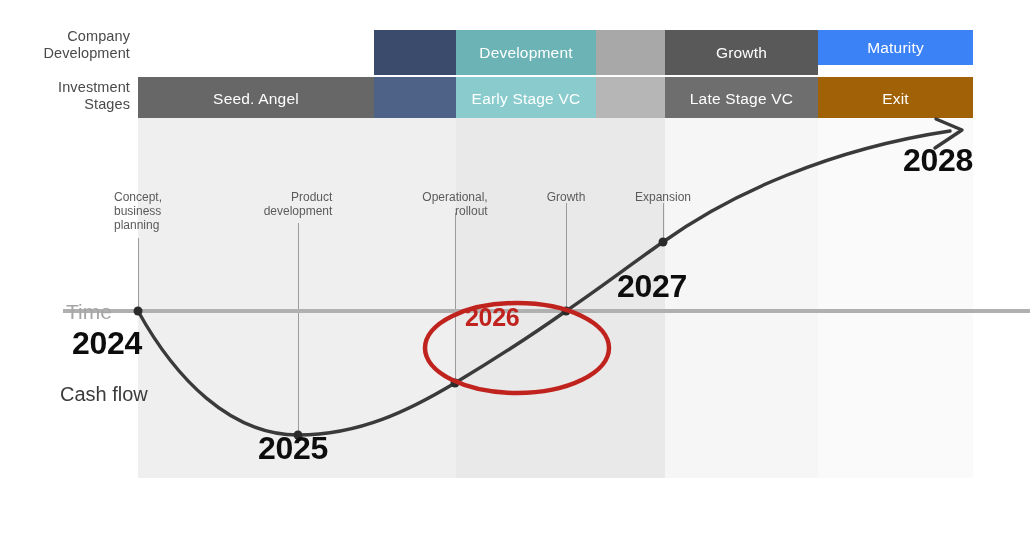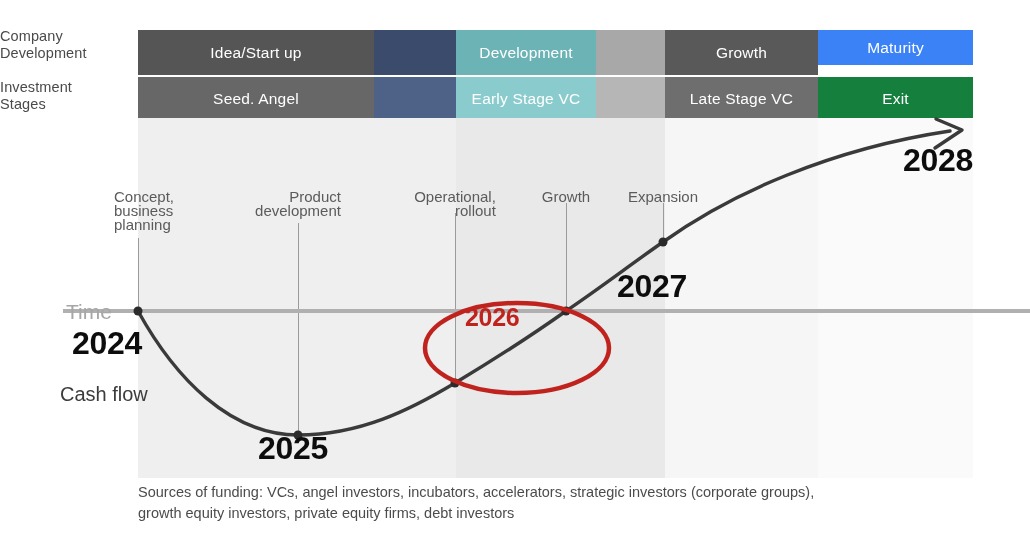--- a/index.html
+++ b/index.html
@@ -8,39 +8,40 @@
     background:#ffffff;
     font-family:"Liberation Sans", sans-serif;
     overflow:hidden;
     position:relative;
   }
   #stage{position:absolute;left:0;top:0;width:1030px;height:547px;}
 
   
   .row-label{
     position:absolute;
+    text-align:right;
     color:#4a4a4a;
     font-size:14.5px;
     line-height:17px;
     letter-spacing:.1px;
   }
   .bar{position:absolute;display:flex;}
   .seg{
     display:flex;align-items:center;justify-content:center;
     color:#ffffff;font-size:15.5px;letter-spacing:.2px;
     white-space:nowrap;overflow:hidden;
   }
 
   
   #chart{position:absolute;left:0;top:118px;width:1030px;height:360px;}
   .band{position:absolute;top:0;height:360px;}
 
   .vline{position:absolute;width:1px;background:#9b9b9b;}
   .mlabel{
-    position:absolute;color:#5b5b5b;font-size:15px;line-height:14px;
+    position:absolute;color:#5b5b5b;font-size:12px;line-height:14px;
     white-space:nowrap;
   }
   .mlabel.center{transform:translateX(-50%);text-align:right;}
 
   .yearlbl{
     position:absolute;font-weight:bold;color:#0d0d0d;
     font-size:32px;letter-spacing:-.3px;white-space:nowrap;
   }
   .yearlbl.red{color:#c0231e;font-size:25px;}
 
@@ -61,23 +62,20 @@
   <div class="row-label" id="lbl-company" style="left:0;top:28px;width:130px;">
     <span style="white-space:pre-line">Company
 Development</span>
   </div>
   <div class="row-label" id="lbl-invest" style="left:0;top:79px;width:130px;">
     <span style="white-space:pre-line">Investment
 Stages</span>
   </div>
 
   <div class="bar" id="bar-company" style="left:0;top:30px;height:45px;width:1030px;">
-    <div class="seg" style="position:absolute;left:138px;width:236px;height:45px;background:#555555;">
-      <span>Idea/Start up</span>
-    </div>
     <div class="seg" style="position:absolute;left:374px;width:82px;height:45px;background:#3a4b6b;">
       <span></span>
     </div>
     <div class="seg" style="position:absolute;left:456px;width:140px;height:45px;background:#6bb3b5;">
       <span>Development</span>
     </div>
     <div class="seg" style="position:absolute;left:596px;width:69px;height:45px;background:#a8a8a8;">
       <span></span>
     </div>
     <div class="seg" style="position:absolute;left:665px;width:153px;height:45px;background:#595959;">
@@ -97,21 +95,21 @@
     </div>
     <div class="seg" style="position:absolute;left:456px;width:140px;height:43px;background:#8acccd;">
       <span>Early Stage VC</span>
     </div>
     <div class="seg" style="position:absolute;left:596px;width:69px;height:43px;background:#b6b6b6;">
       <span></span>
     </div>
     <div class="seg" style="position:absolute;left:665px;width:153px;height:43px;background:#6e6e6e;text-align:center;">
       <span>Late Stage VC</span>
     </div>
-    <div class="seg" style="position:absolute;left:818px;width:155px;height:43px;background:#15803d;">
+    <div class="seg" style="position:absolute;left:818px;width:155px;height:43px;background:#a16207;">
       <span>Exit</span>
     </div>
   </div>
 
   <div id="chart">
 
     <div class="band" style="left:138px;width:318px;background:#efefef;"></div>
     <div class="band" style="left:456px;width:209px;background:#e9e9e9;"></div>
     <div class="band" style="left:665px;width:153px;background:#f6f6f6;"></div>
     <div class="band" style="left:818px;width:155px;background:#fafafa;"></div>
@@ -154,16 +152,14 @@
     <div class="axtext" id="time-label" style="left:66px;top:182px;">Time</div>
     <div class="axtext" id="cashflow-label" style="left:60px;top:265px;">Cash flow</div>
 
     <div class="yearlbl" style="left:72px;top:207px;">2024</div>
     <div class="yearlbl" style="left:258px;top:312px;">2025</div>
     <div class="yearlbl red" style="left:465px;top:185px;">2026</div>
     <div class="yearlbl" style="left:617px;top:150px;">2027</div>
     <div class="yearlbl" style="left:903px;top:24px;">2028</div>
   </div>
 
-  <div class="caption" style="left:138px;top:482px;width:860px;">Sources of funding: VCs, angel investors, incubators, accelerators, strategic investors (corporate groups),
-growth equity investors, private equity firms, debt investors</div>
 
 </div>
 
 </body></html>

